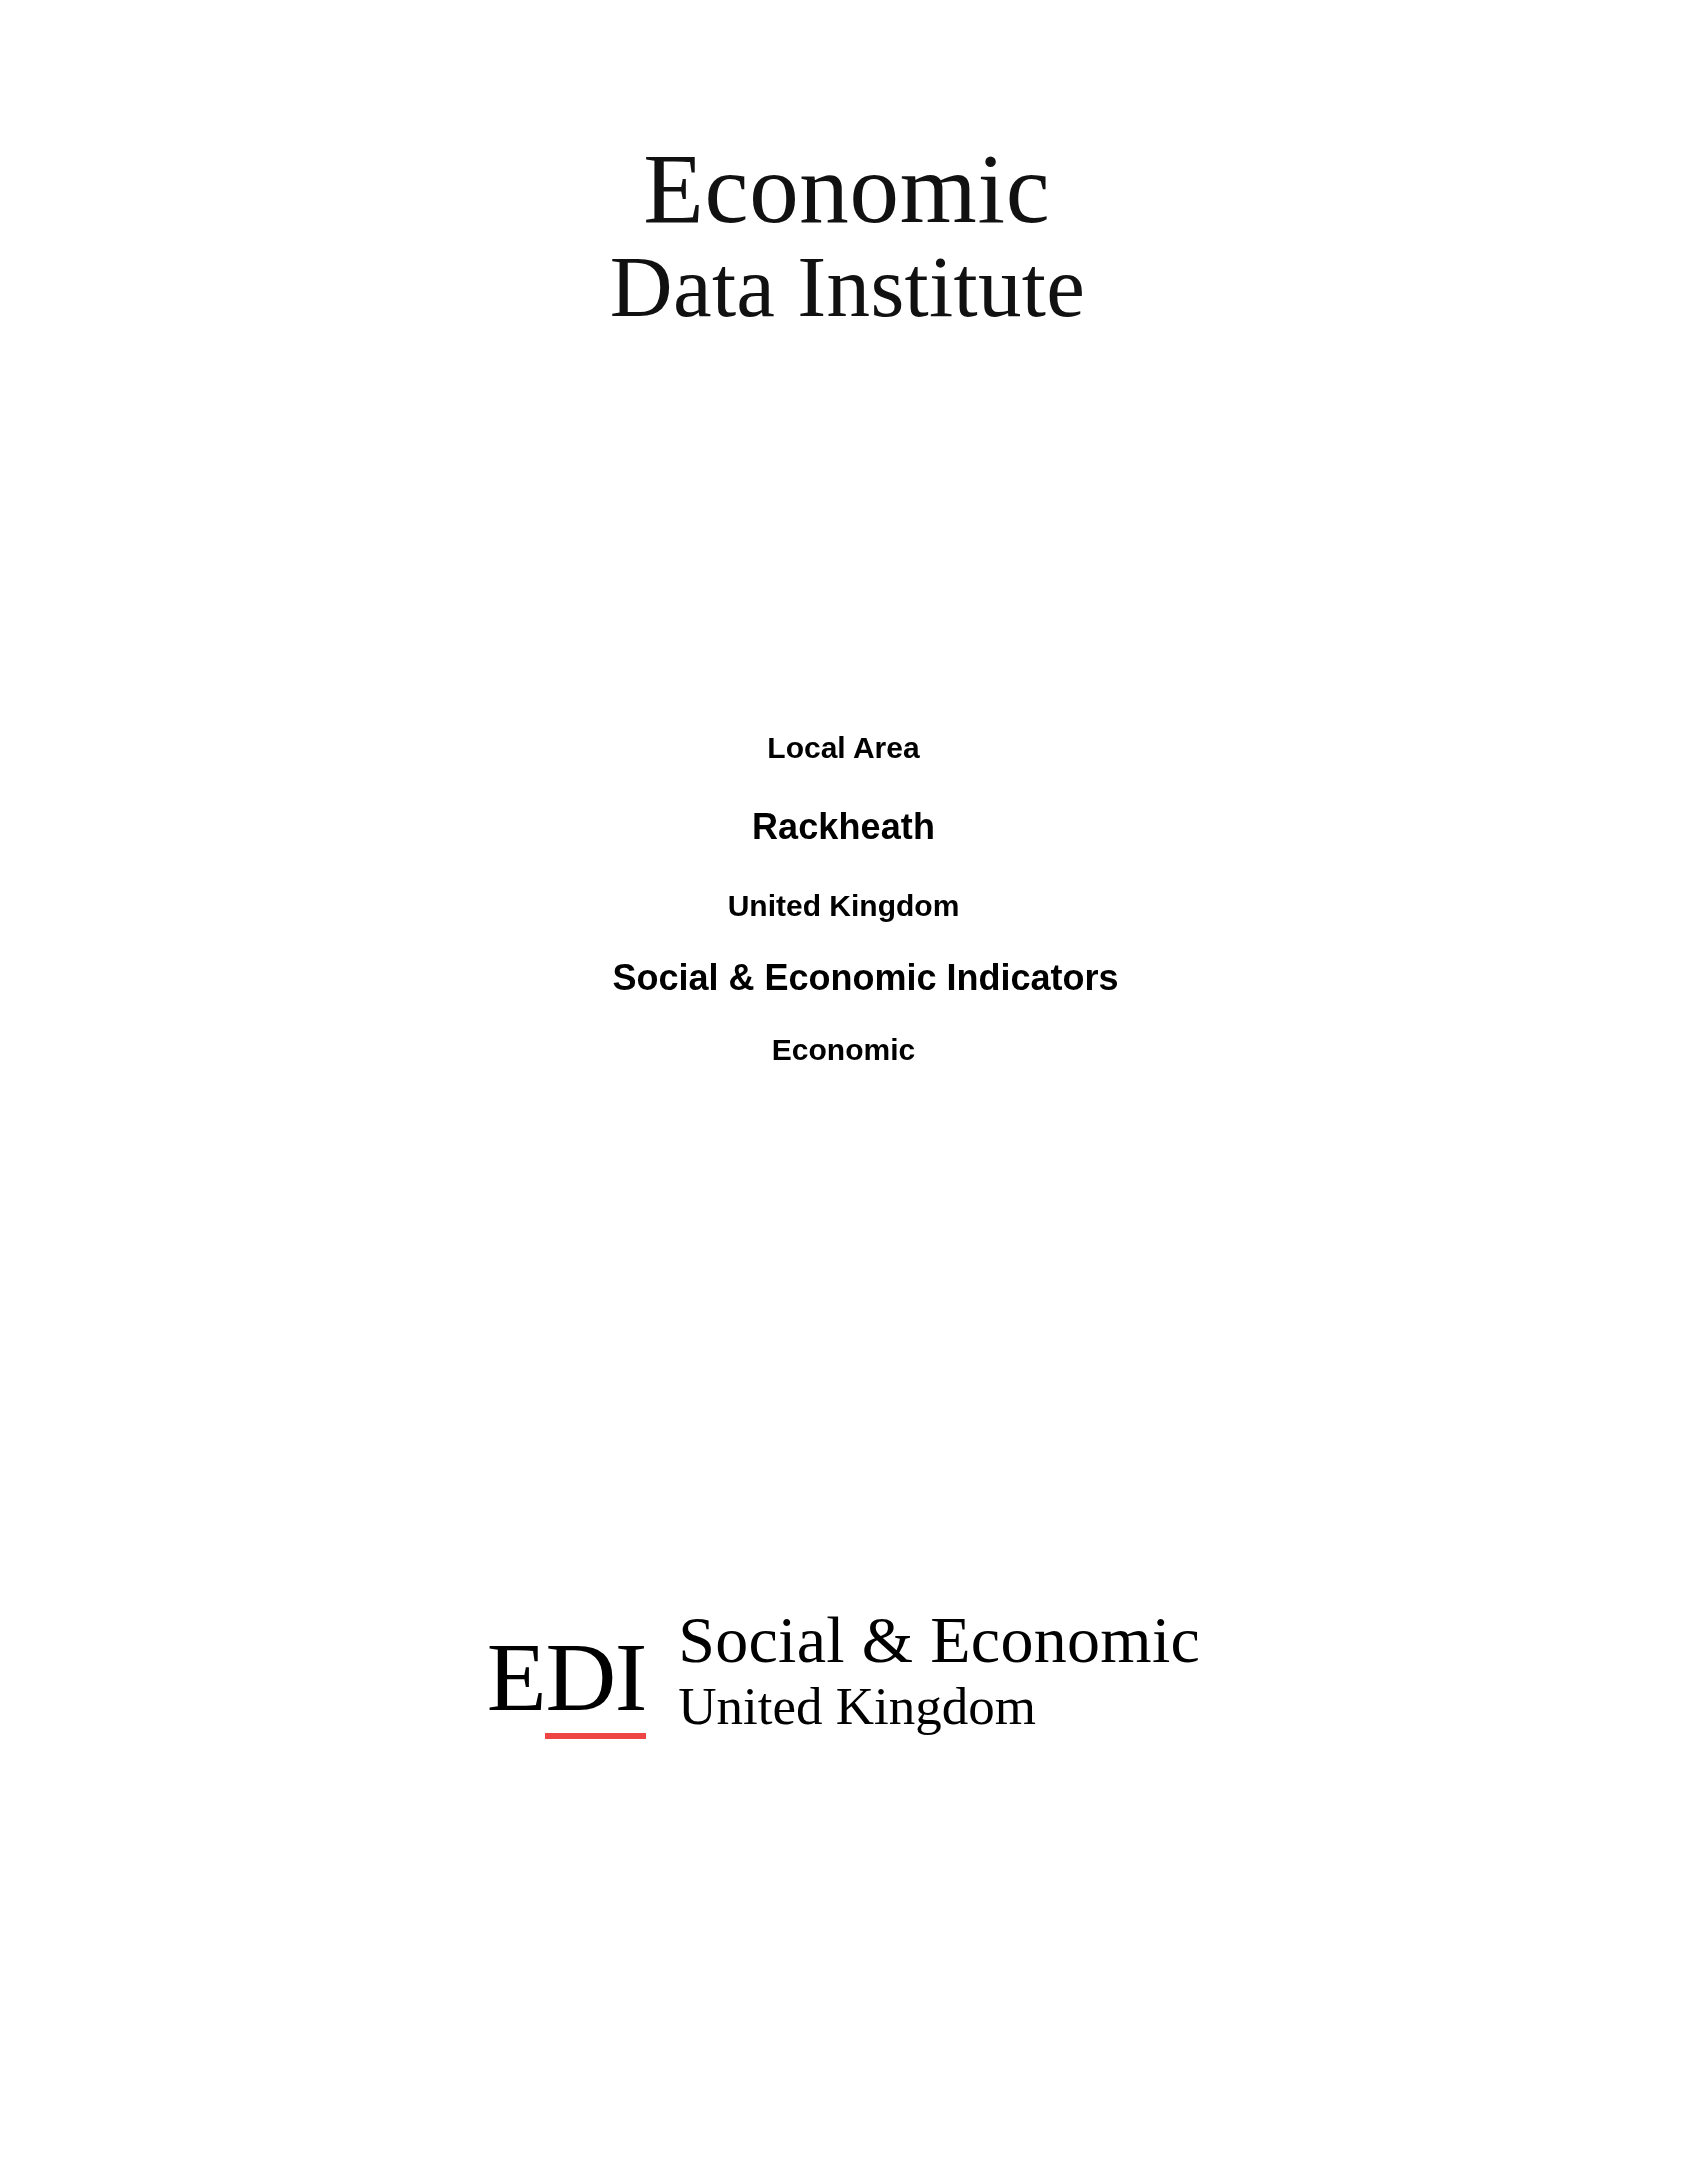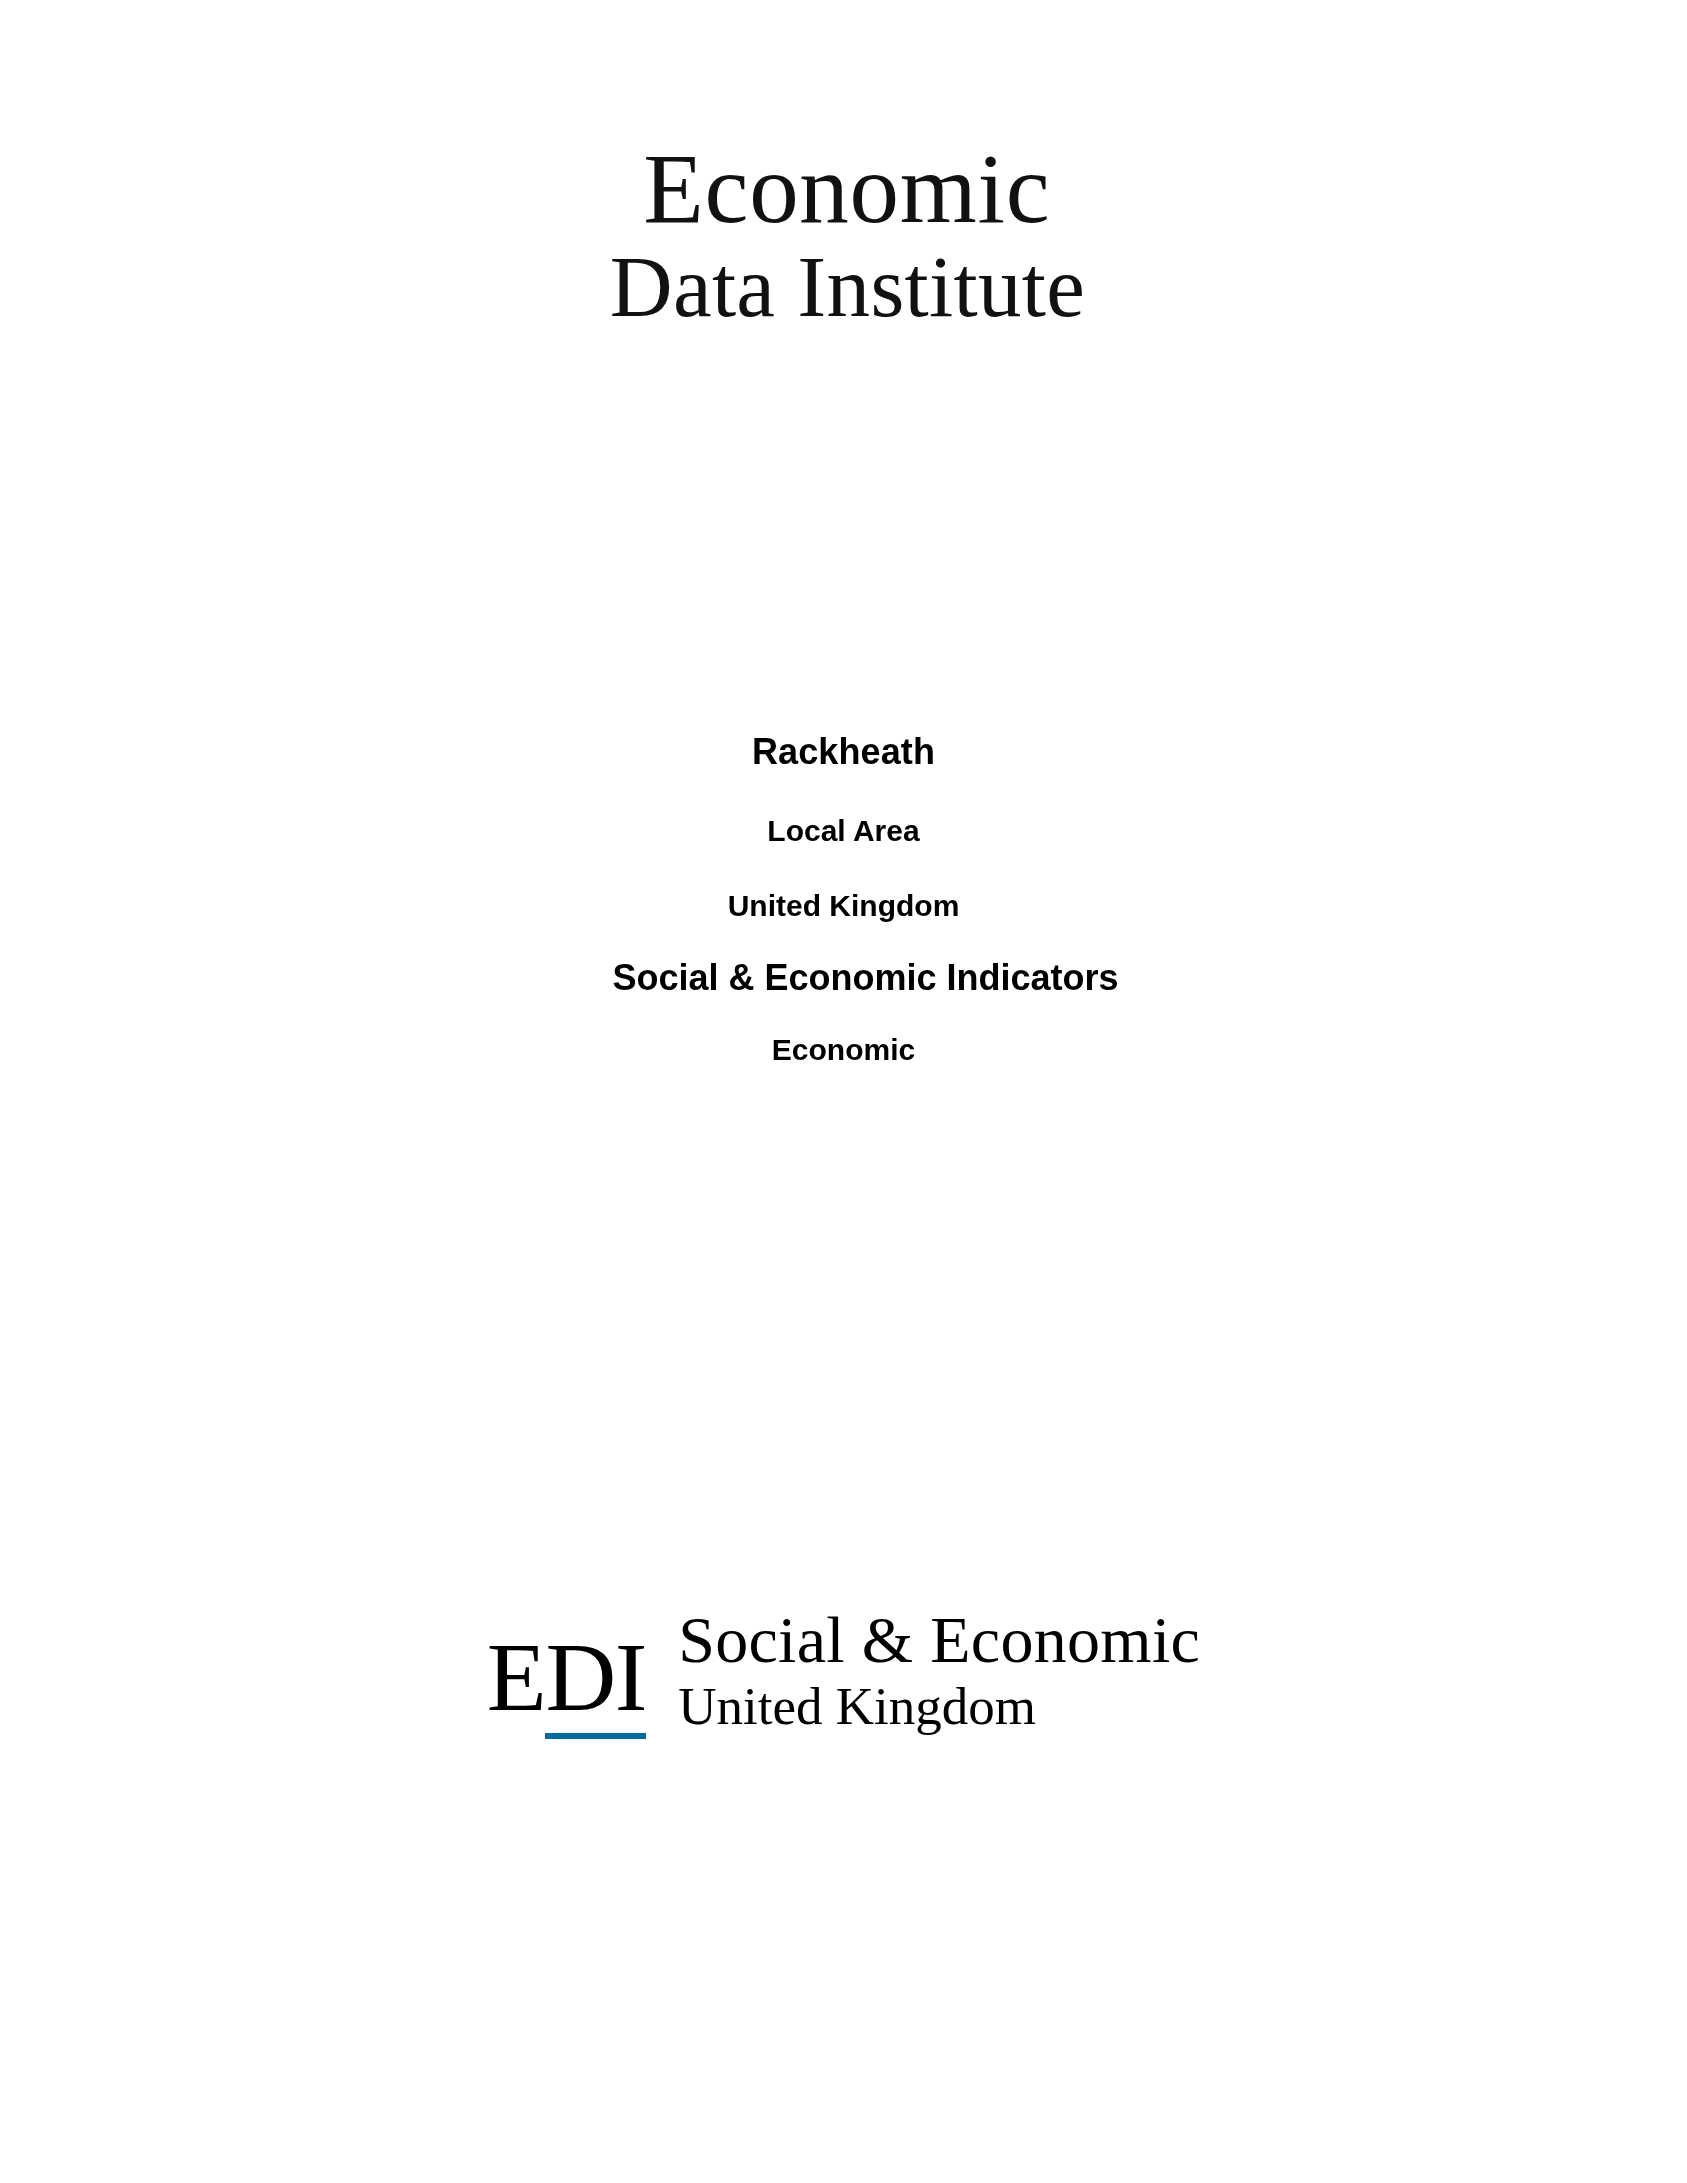--- a/index.html
+++ b/index.html
@@ -99,21 +99,21 @@
   }
   .edi-mark {
     font-size: 98px;
     line-height: 1;
     letter-spacing: -1.3px;
     position: relative;
     top: 26.5px;
     margin-right: 32px;
   }
   .edi-mark .underlined {
-    border-bottom: 6px solid #0369a1;
+    border-bottom: 6px solid #ef4444;
     padding-bottom: 2.6px;
   }
   .footer-words {
     display: block;
     line-height: 1.0;
     margin-top: 6px;
   }
   .footer-words .fw1 {
     display: block;
     font-size: 66px;
@@ -129,22 +129,22 @@
 <body>
 
 <div class="page">
 
   <div class="masthead">
     <span class="masthead-line1">Economic</span>
     <span class="masthead-line2">Data Institute</span>
   </div>
 
   <div class="title-block">
+    <span class="line t-area-type">Local Area</span>
     <span class="line t-area-name">Rackheath</span>
-    <span class="line t-area-type">Local Area</span>
     <span class="line t-country">United Kingdom</span>
     <span class="line t-subject">Social &amp; Economic Indicators</span>
     <span class="line t-doctype">Economic</span>
   </div>
 
   <div class="footer-logo">
     <span class="edi-mark"><span>E</span><span class="underlined">DI</span></span>
     <span class="footer-words">
       <span class="fw1">Social &amp; Economic</span>
       <span class="fw2">United Kingdom</span>

